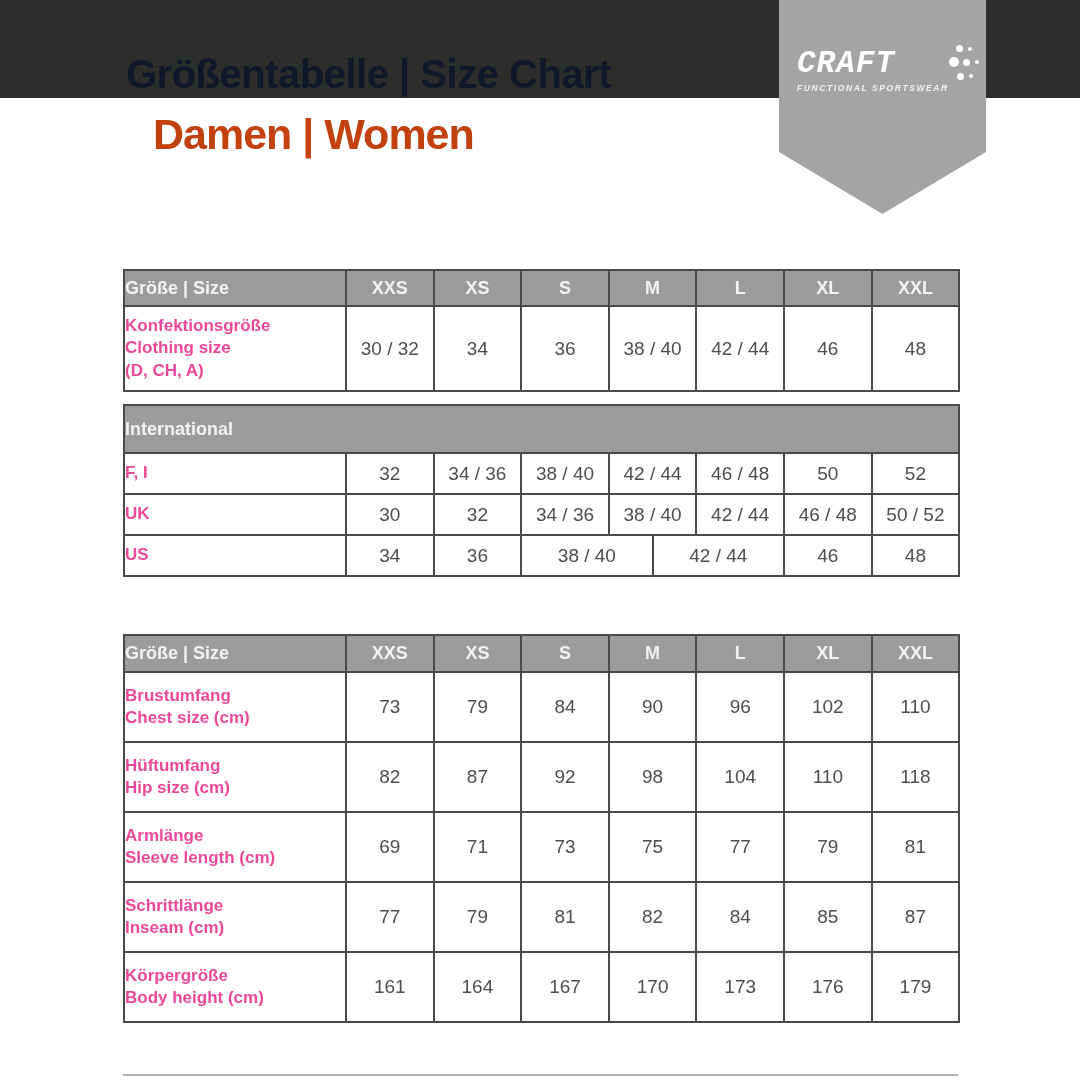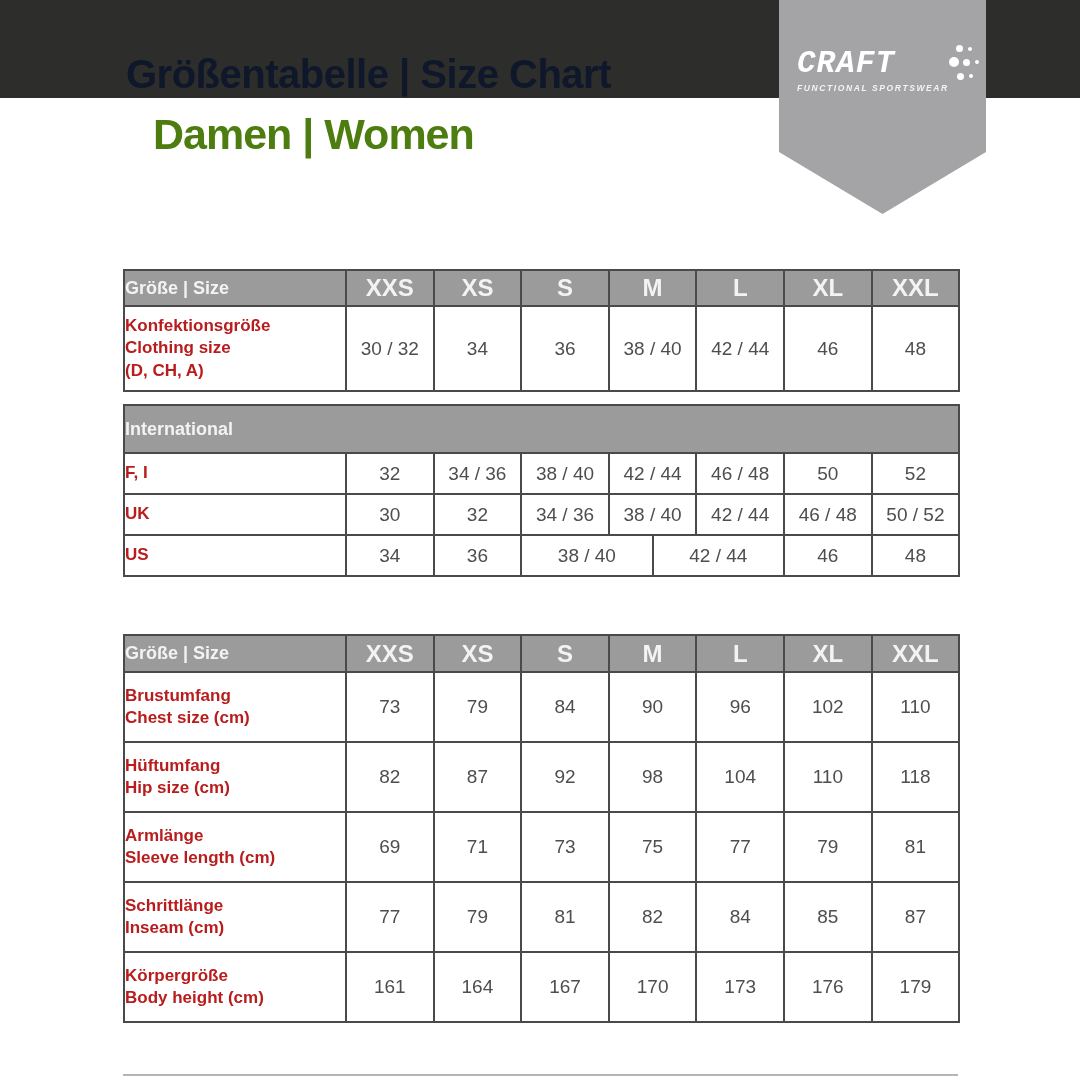--- a/index.html
+++ b/index.html
@@ -10,21 +10,21 @@
   .canvas{position:absolute;inset:0;}
 
   
   .topbar{position:absolute;left:0;top:0;width:1080px;height:98px;background:#2d2d2b;}
   .page-title{
     position:absolute;left:126px;top:52px;font-size:40px;font-weight:bold;
     color:#0f172a;letter-spacing:-0.5px;white-space:nowrap;
   }
   .page-subtitle{
     position:absolute;left:153px;top:110px;font-size:43px;font-weight:bold;
-    color:#4d7c0f;letter-spacing:-1px;white-space:nowrap;
+    color:#c2410c;letter-spacing:-1px;white-space:nowrap;
   }
 
   
   .pennant{
     position:absolute;left:779px;top:0;width:207px;height:214px;background:#a4a4a6;
     clip-path:polygon(0 0,100% 0,100% 71%,50% 100%,0 71%);
   }
   .brand{position:absolute;left:18px;top:48px;width:180px;}
   .brand-name{
     font-size:31px;font-weight:bold;font-style:italic;color:#ffffff;
@@ -49,28 +49,28 @@
     position:absolute;left:123px;width:835px;border-collapse:collapse;table-layout:fixed;
   }
   table.sz td,table.sz th{border:2px solid #4a4a4a;padding:0;overflow:hidden;}
   col.c-lab{width:222px;}
   col.c-s{width:43.8px;}
   th.lab-h{
     background:#9b9b9b;color:#f3f3f3;text-align:left;padding-left:10px;
     font-size:18px;font-weight:bold;
   }
   th.size-h{
-    background:#9b9b9b;color:#f3f3f3;text-align:center;font-size:24px;font-weight:bold;
+    background:#9b9b9b;color:#f3f3f3;text-align:center;font-size:18px;font-weight:bold;
   }
   th.bar-h{
     background:#9b9b9b;color:#f3f3f3;text-align:left;padding-left:10px;
     font-size:18px;font-weight:bold;
   }
   td.lab{
-    text-align:left;padding-left:10px;font-weight:bold;color:#b91c1c;
+    text-align:left;padding-left:10px;font-weight:bold;color:#ec4899;
     font-size:17px;line-height:1.3;background:#ffffff;
   }
   td.val{
     text-align:center;color:#4e4e4e;font-size:19px;font-weight:normal;background:#ffffff;
   }
   #t-clothing{top:269px;}
   #t-clothing tr.h{height:36px;}
   #t-clothing tr.data{height:85px;}
   #t-intl{top:404px;}
   #t-intl tr.h{height:48px;}

